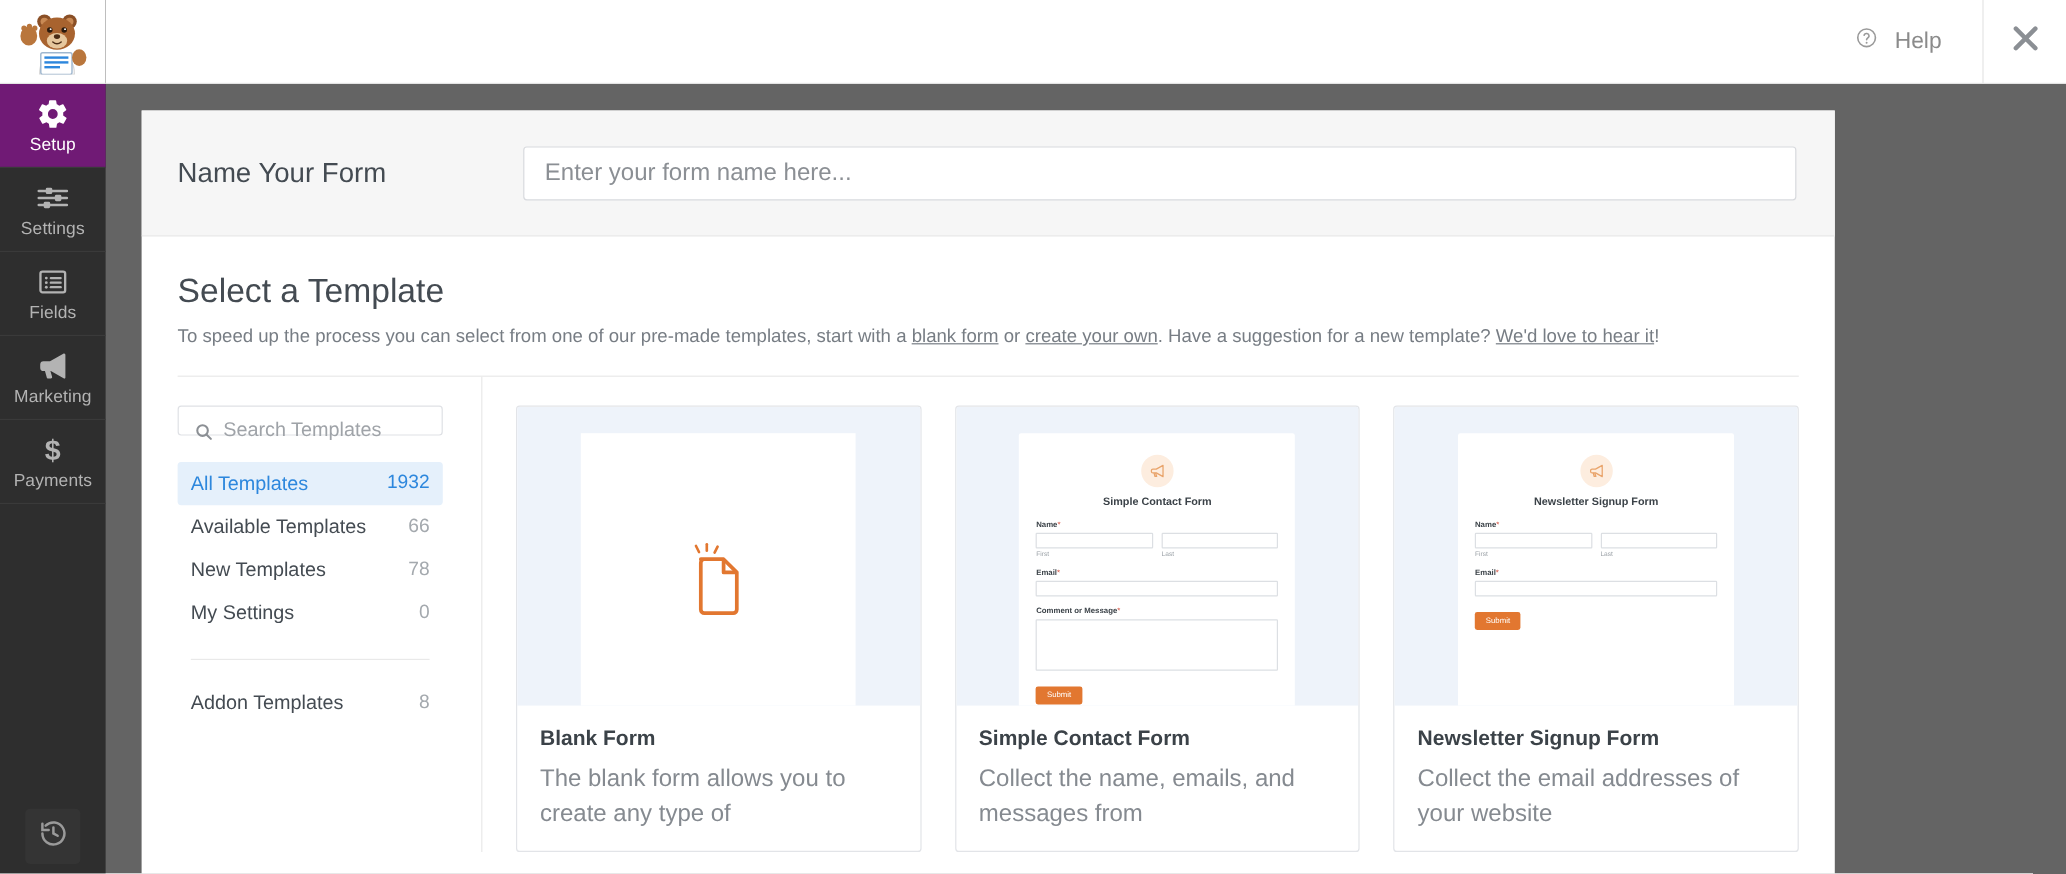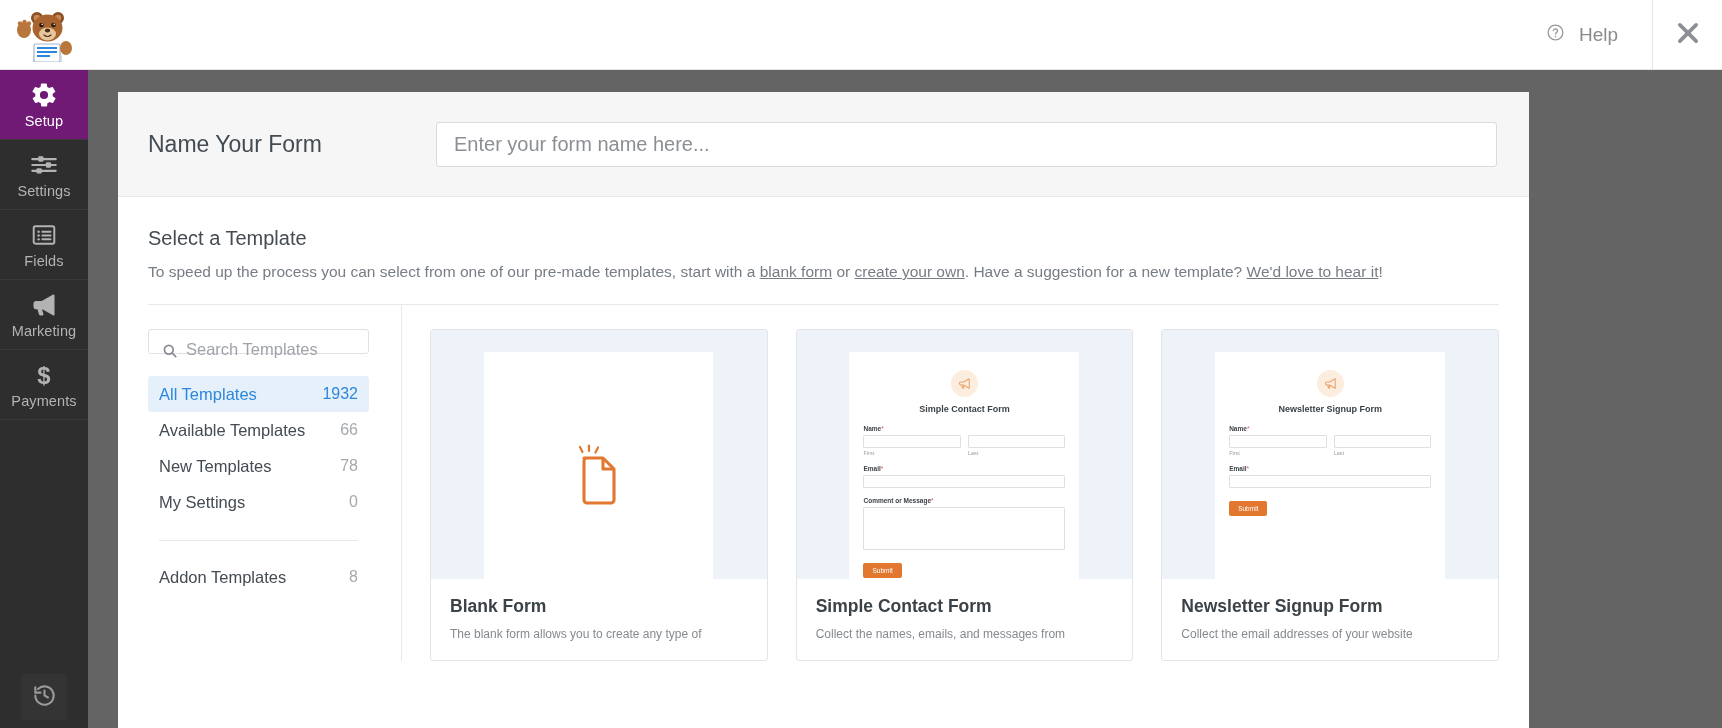--- a/index.html
+++ b/index.html
@@ -73,21 +73,21 @@
   }
   #form-name-input {
     flex: 1; height: 45px; border: 1px solid #d8dade; border-radius: 3px;
     background: #fff; font-size: 20px; color: #444; padding: 0 17px;
     font-family: "Liberation Sans", sans-serif; outline: none;
   }
   #form-name-input::placeholder { color: #8b8f94; }
 
   
   #tpl-header { padding: 30px 30px 0 30px; }
-  #tpl-title { font-size: 20px; color: #444b52; font-weight: 400; margin-bottom: 10px; }
+  #tpl-title { font-size: 28px; color: #444b52; font-weight: 400; margin-bottom: 10px; }
   #tpl-desc { font-size: 15.5px; color: #777d84; line-height: 1.5; }
   #tpl-desc a { color: #777d84; text-decoration: underline; cursor: pointer; }
   #tpl-divider {
     margin: 21px 30px 0 30px; border-top: 1px solid #e9e9e9;
   }
 
   
   #tpl-body { display: flex; padding: 0 30px; }
 
   
@@ -136,21 +136,21 @@
   .thumb-sheet {
     width: 230px; background: #fff; border-radius: 2px;
     height: 249px; padding: 12px 14px 0 14px; overflow: hidden;
   }
   .thumb-blank {
     width: 229px; height: 249px; background: #fff;
     display: flex; align-items: center; justify-content: center;
   }
   .tpl-meta { padding: 17px 19px 16px 19px; }
   .tpl-name { font-size: 17.5px; color: #3b4248; font-weight: 700; margin-bottom: 9px; }
-  .tpl-blurb { font-size: 12px; color: #858a90; line-height: 1.45; }
+  .tpl-blurb { font-size: 20px; color: #858a90; line-height: 1.45; }
 
   
   .mini-badge {
     width: 27px; height: 27px; border-radius: 50%; background: #fdeddf;
     margin: 6px auto 0 auto; display: flex; align-items: center; justify-content: center;
   }
   .mini-title {
     text-align: center; font-size: 9px; font-weight: 700; color: #3b4248;
     margin: 7px 0 11px 0;
   }
@@ -411,21 +411,21 @@
                 <div class="mini-field">
                   <div class="mini-lbl"><span>Comment or Message</span><span class="req">*</span></div>
                   <div class="mini-area"></div>
                 </div>
 
                 <div class="mini-submit">Submit</div>
               </div>
             </div>
             <div class="tpl-meta">
               <div class="tpl-name">Simple Contact Form</div>
-              <div class="tpl-blurb">Collect the names, emails, and messages from</div>
+              <div class="tpl-blurb">Collect the name, emails, and messages from</div>
             </div>
           </div>
 
           <div class="tpl-card">
             <div class="tpl-thumb">
               <div class="thumb-sheet">
                 <div class="mini-badge">
                   <svg width="15" height="15" viewBox="0 0 24 24" fill="none" stroke="#e9a46b" stroke-width="1.7" stroke-linejoin="round">
                     <path d="M19.5 4.5v15l-9-5H6a2 2 0 0 1-2-2v-1a2 2 0 0 1 2-2h4.5z"></path>
                     <path d="M7.5 14.5l1.3 4.8h2.2l-1.4-4.8"></path>

